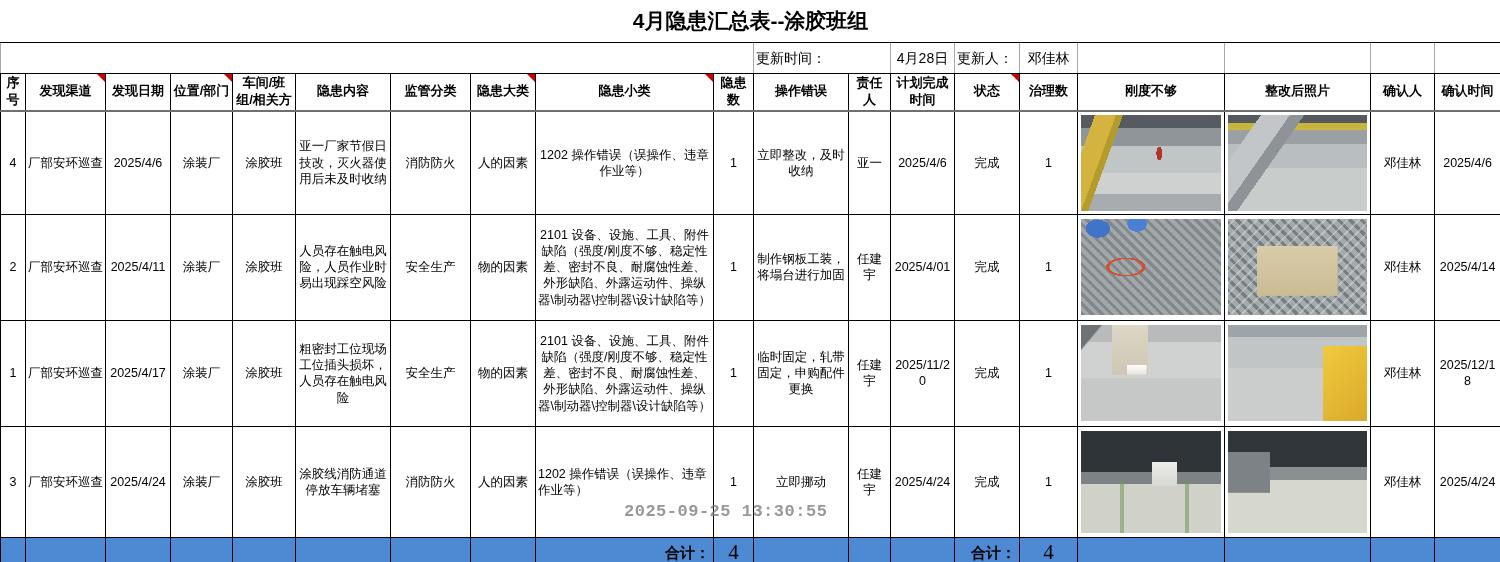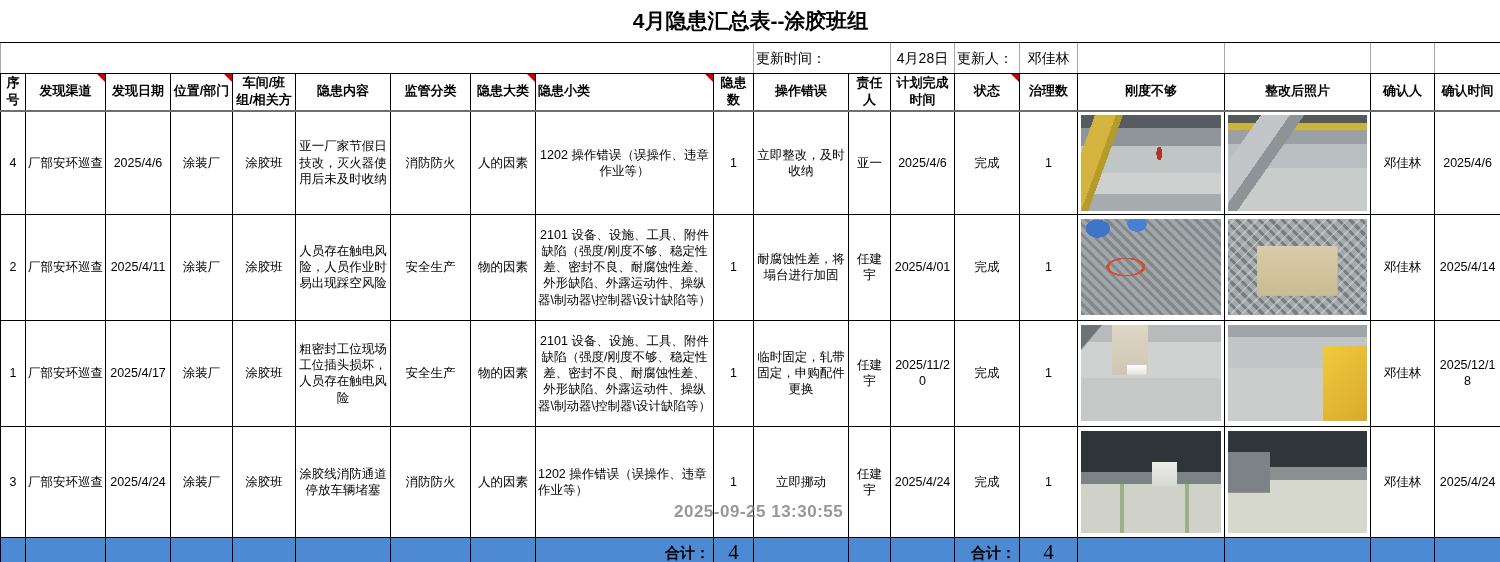--- a/index.html
+++ b/index.html
@@ -9,37 +9,37 @@
   td,th{border:1px solid #000;padding:1px 2px;font-size:12.5px;line-height:1.3;
         text-align:center;vertical-align:middle;word-break:break-all;overflow:hidden;background:#fff;}
   
   tr.title-row td{border:none;border-bottom:1px solid #000;font-size:21px;font-weight:bold;height:40px;text-align:center;}
   
   tr.meta-row td{border:1px solid #a8a8a8;border-bottom:1px solid #000;font-size:14px;height:28px;}
   tr.meta-row td.lbl{text-align:left;padding-right:4px;}
   
   tr.head-row th{position:relative;font-size:13px;font-weight:bold;height:31px;
                  border-bottom:2px solid #6f6f6f;background:#fff;}
-  tr.head-row th.ta-left{text-align:left;}
+  tr.head-row th.ta-left{text-align:center;}
   .flag{position:absolute;top:0;right:0;width:0;height:0;
         border-top:8px solid #c00;border-left:8px solid transparent;}
   
   tr.data-row td{font-size:12.5px;}
   td.minor{font-size:12px;}
   tr.r4 td.minor{text-align:left;}
   td.photo-cell{padding:3px;}
   .photo{width:100%;height:96px;}
   tr.r4 .photo{height:102px;}
   
   tr.total-row td{background:#4e8ad3;height:25px;border:1px solid #000;}
   tr.total-row td.sum-lbl{text-align:right;font-weight:bold;font-size:15px;padding-right:3px;}
   tr.total-row td.sum-val{font-family:"Liberation Serif","DejaVu Serif",serif;font-size:21px;}
   
-  .watermark{position:absolute;left:674px;top:502px;font-size:17px;font-weight:bold;
-             color:rgba(125,125,125,.8);letter-spacing:.5px;z-index:5;pointer-events:none;}
+  .watermark{position:absolute;left:624px;top:502px;font-size:17px;font-weight:bold;
+             color:rgba(125,125,125,.8);letter-spacing:.5px;z-index:5;pointer-events:none;font-family:Liberation Mono, monospace;}
   
   .p1a{background:
     radial-gradient(ellipse 5px 11px at 56% 40%, #b23327 0 60%, transparent 61%),
     linear-gradient(110deg, transparent 0 8%, #d4b43e 8% 20%, #b59a2c 20% 24%, transparent 24%),
     linear-gradient(180deg,#565b61 0 14%,#8f9598 14% 32%,#c0c5c6 32% 60%,#ced1d0 60% 82%,#a7adaf 82%);}
   .p1b{background:
     linear-gradient(125deg, transparent 0 16%, #c2c6c9 16% 30%, #8e9397 30% 37%, transparent 37%),
     linear-gradient(180deg,#54595e 0 8%,#c9b53e 8% 16%,#9aa0a3 16% 30%,#b9bfc0 30% 55%,#c8cccb 55%);}
   .p2a{background:
     radial-gradient(ellipse 27px 13px at 32% 50%, transparent 0 60%, #d14f30 61% 72%, transparent 73%),
@@ -164,21 +164,21 @@
       <td>2</td>
       <td>厂部安环巡查</td>
       <td>2025/4/11</td>
       <td>涂装厂</td>
       <td>涂胶班</td>
       <td>人员存在触电风险，人员作业时易出现踩空风险</td>
       <td>安全生产</td>
       <td>物的因素</td>
       <td class="minor">2101 设备、设施、工具、附件缺陷（强度/刚度不够、稳定性差、密封不良、耐腐蚀性差、外形缺陷、外露运动件、操纵器\制动器\控制器\设计缺陷等）</td>
       <td>1</td>
-      <td>耐腐蚀性差，将塌台进行加固</td>
+      <td>制作钢板工装，将塌台进行加固</td>
       <td>任建宇</td>
       <td>2025/4/01</td>
       <td>完成</td>
       <td>1</td>
       <td class="photo-cell">
             <div class="photo p2a" title="钢板踏台断裂处红圈标注照片"></div>
           </td>
       <td class="photo-cell">
             <div class="photo p2b" title="踏台加固钢板铺设后照片"></div>
           </td>

